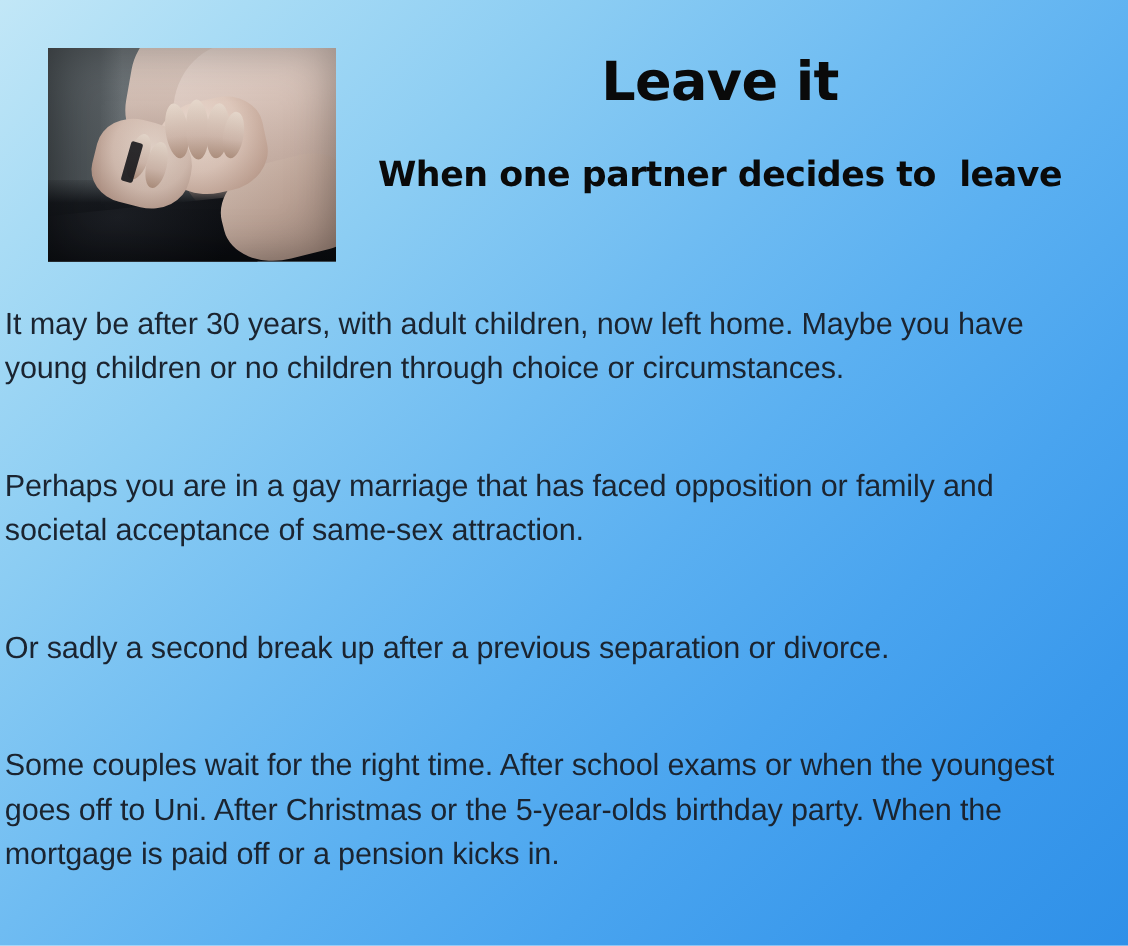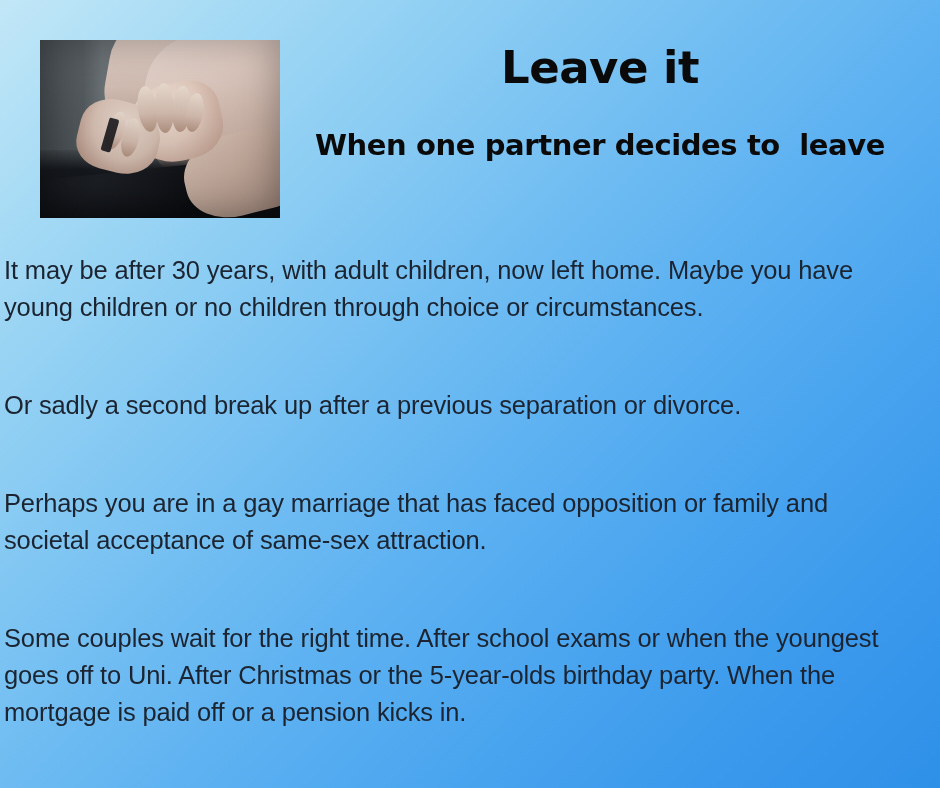--- a/index.html
+++ b/index.html
@@ -221,18 +221,18 @@
     <div class="photo-layer ph-tone"></div>
     <div class="photo-layer ph-vig"></div>
   </div>
 
   <div id="title">Leave it</div>
 
   <div id="subtitle">When one partner decides to  leave</div>
 
   <div id="body-copy">
     <p class="para">It may be after 30 years, with adult children, now left home. Maybe you have young children or no children through choice or circumstances.</p>
+    <p class="para">Perhaps you are in a gay marriage that has faced opposition or family and societal acceptance of same-sex attraction.</p>
     <p class="para">Or sadly a second break up after a previous separation or divorce.</p>
-    <p class="para">Perhaps you are in a gay marriage that has faced opposition or family and societal acceptance of same-sex attraction.</p>
     <p class="para">Some couples wait for the right time. After school exams or when the youngest goes off to Uni. After Christmas or the 5-year-olds birthday party. When the mortgage is paid off or a pension kicks in.</p>
   </div>
 
 </div>
 
 </body></html>

